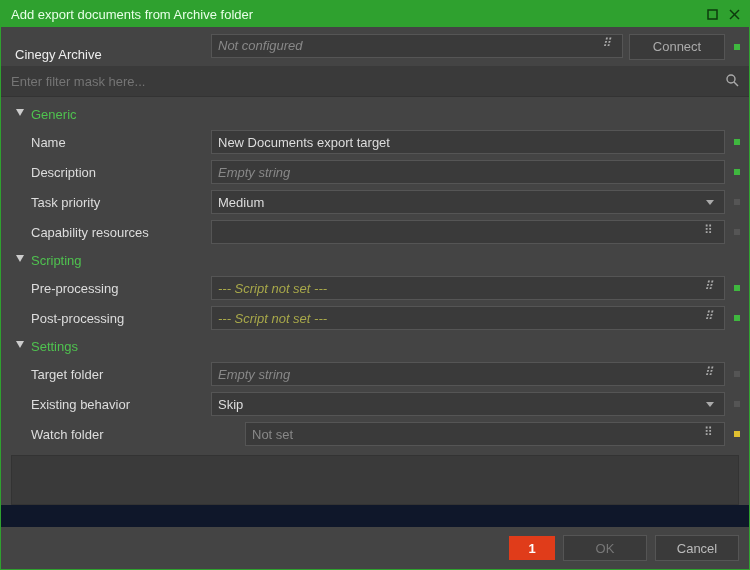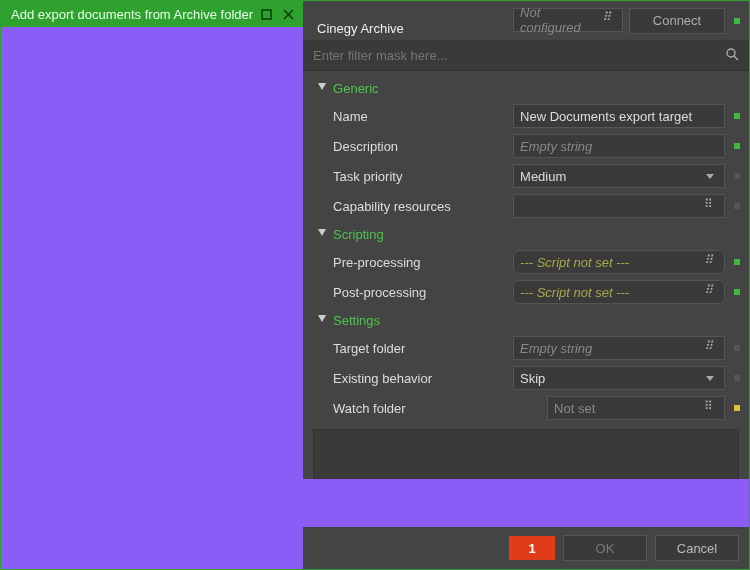--- a/index.html
+++ b/index.html
@@ -1,35 +1,35 @@
 <!DOCTYPE html>
 <html><head>
 <meta charset="utf-8">
 <style>
   * { box-sizing: border-box; margin: 0; padding: 0; }
   html, body { width: 750px; height: 570px; overflow: hidden; font-family: "Segoe UI", Arial, sans-serif; font-size: 13px; color: #ccc; background: #2a2a2a; }
-  .window { width: 750px; height: 570px; display: flex; flex-direction: row; border: 1px solid #2fa12f; background: #8b5cf6; }
+  .window { width: 750px; height: 570px; display: flex; flex-direction: column; border: 1px solid #2fa12f; background: #0f172a; }
   .titlebar { height: 26px; background: #2fa12f; color: #e8ffe8; display: flex; align-items: center; padding: 0 6px 0 10px; font-size: 13px; }
   .titlebar .title { flex: 1; }
   .titlebar .win-btn { width: 18px; height: 18px; margin-left: 4px; display: flex; align-items: center; justify-content: center; cursor: pointer; color: #0d3b0d; }
   .titlebar .win-btn svg { display: block; }
   .content { flex: 1; display: flex; flex-direction: column; }
 
   .row { display: flex; align-items: center; height: 30px; padding-left: 10px; }
   .row .label { width: 200px; color: #ddd; padding-left: 6px; }
   .row .label.indent { padding-left: 20px; }
   .row .field { flex: 1; height: 24px; position: relative; display: flex; }
   .row .dot { width: 24px; display: flex; align-items: center; justify-content: center; }
   .dot-sq { width: 6px; height: 6px; }
   .dot-green { background: #3fb83f; }
   .dot-yellow { background: #e0c030; }
 
   .inputlike { flex: 1; height: 24px; background: #3a3a3a; border: 1px solid #555; padding: 0 6px; color: #ddd; display: flex; align-items: center; font-size: 13px; }
   .inputlike.placeholder { color: #888; font-style: italic; }
-  .inputlike.scriptnotset { color: #a8a84a; font-style: italic; border-radius: 6px; }
+  .inputlike.scriptnotset { color: #a8a84a; font-style: italic; }
   .inputlike input { flex:1; background: transparent; border: none; color: #ddd; font-size: 13px; outline: none; font-family: inherit; }
   .inputlike .chev, .inputlike .dots { width: 16px; text-align: center; color: #aaa; cursor: pointer; }
   .dots-icon { display: inline-block; width: 12px; height: 12px; position: relative; }
   .dots-icon::before { content: "⠿"; font-size: 12px; color: #aaa; position: absolute; top: -2px; left: 0; }
 
   .top-archive { height: 40px; background: #444; display: flex; align-items: center; padding: 0 0 0 10px; border-bottom: 1px solid #3a3a3a; }
   .top-archive .alabel { width: 200px; color: #eee; padding-left: 4px; margin-top: 16px; }
   .top-archive .afield { flex: 1; display: flex; height: 26px; }
   .top-archive .abtn { width: 96px; height: 26px; margin-left: 6px; background: #3a3a3a; border: 1px solid #555; color: #aaa; display: flex; align-items: center; justify-content: center; cursor: pointer; }
   .top-archive .dot { width: 24px; display:flex; align-items:center; justify-content:center;}

